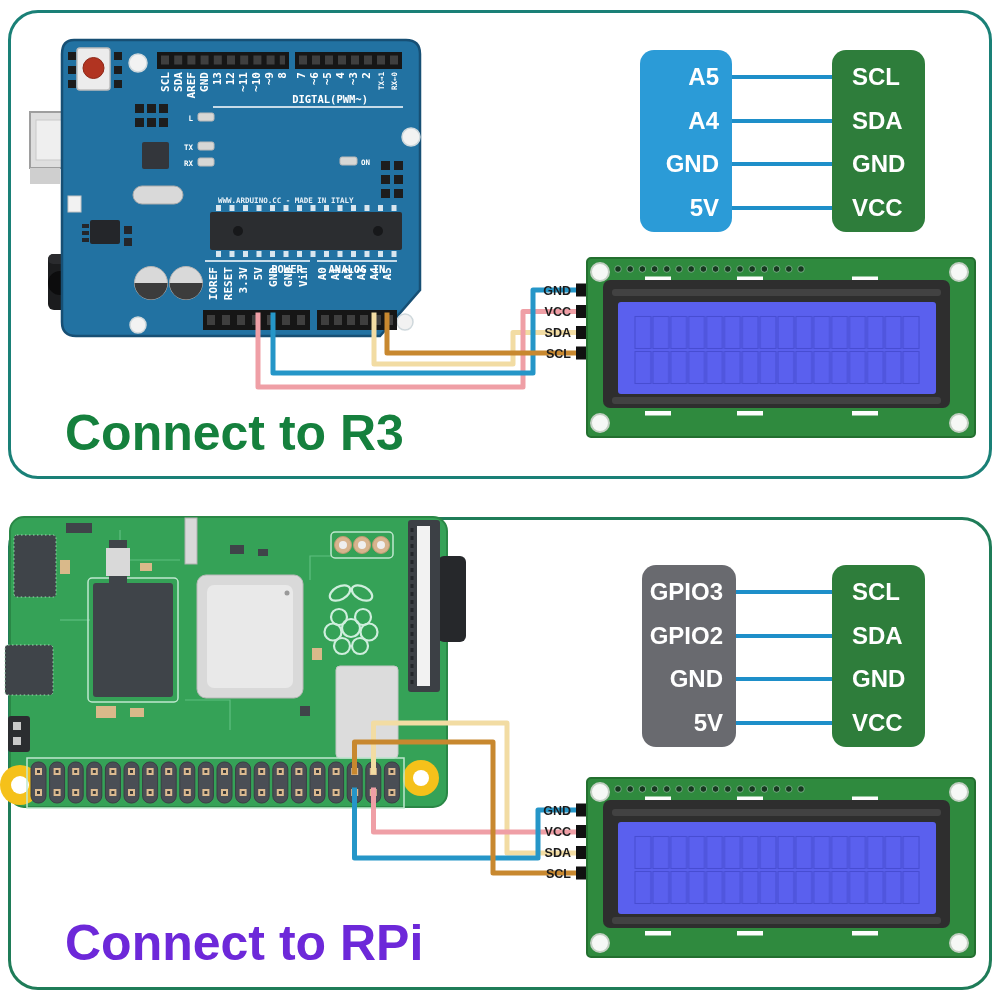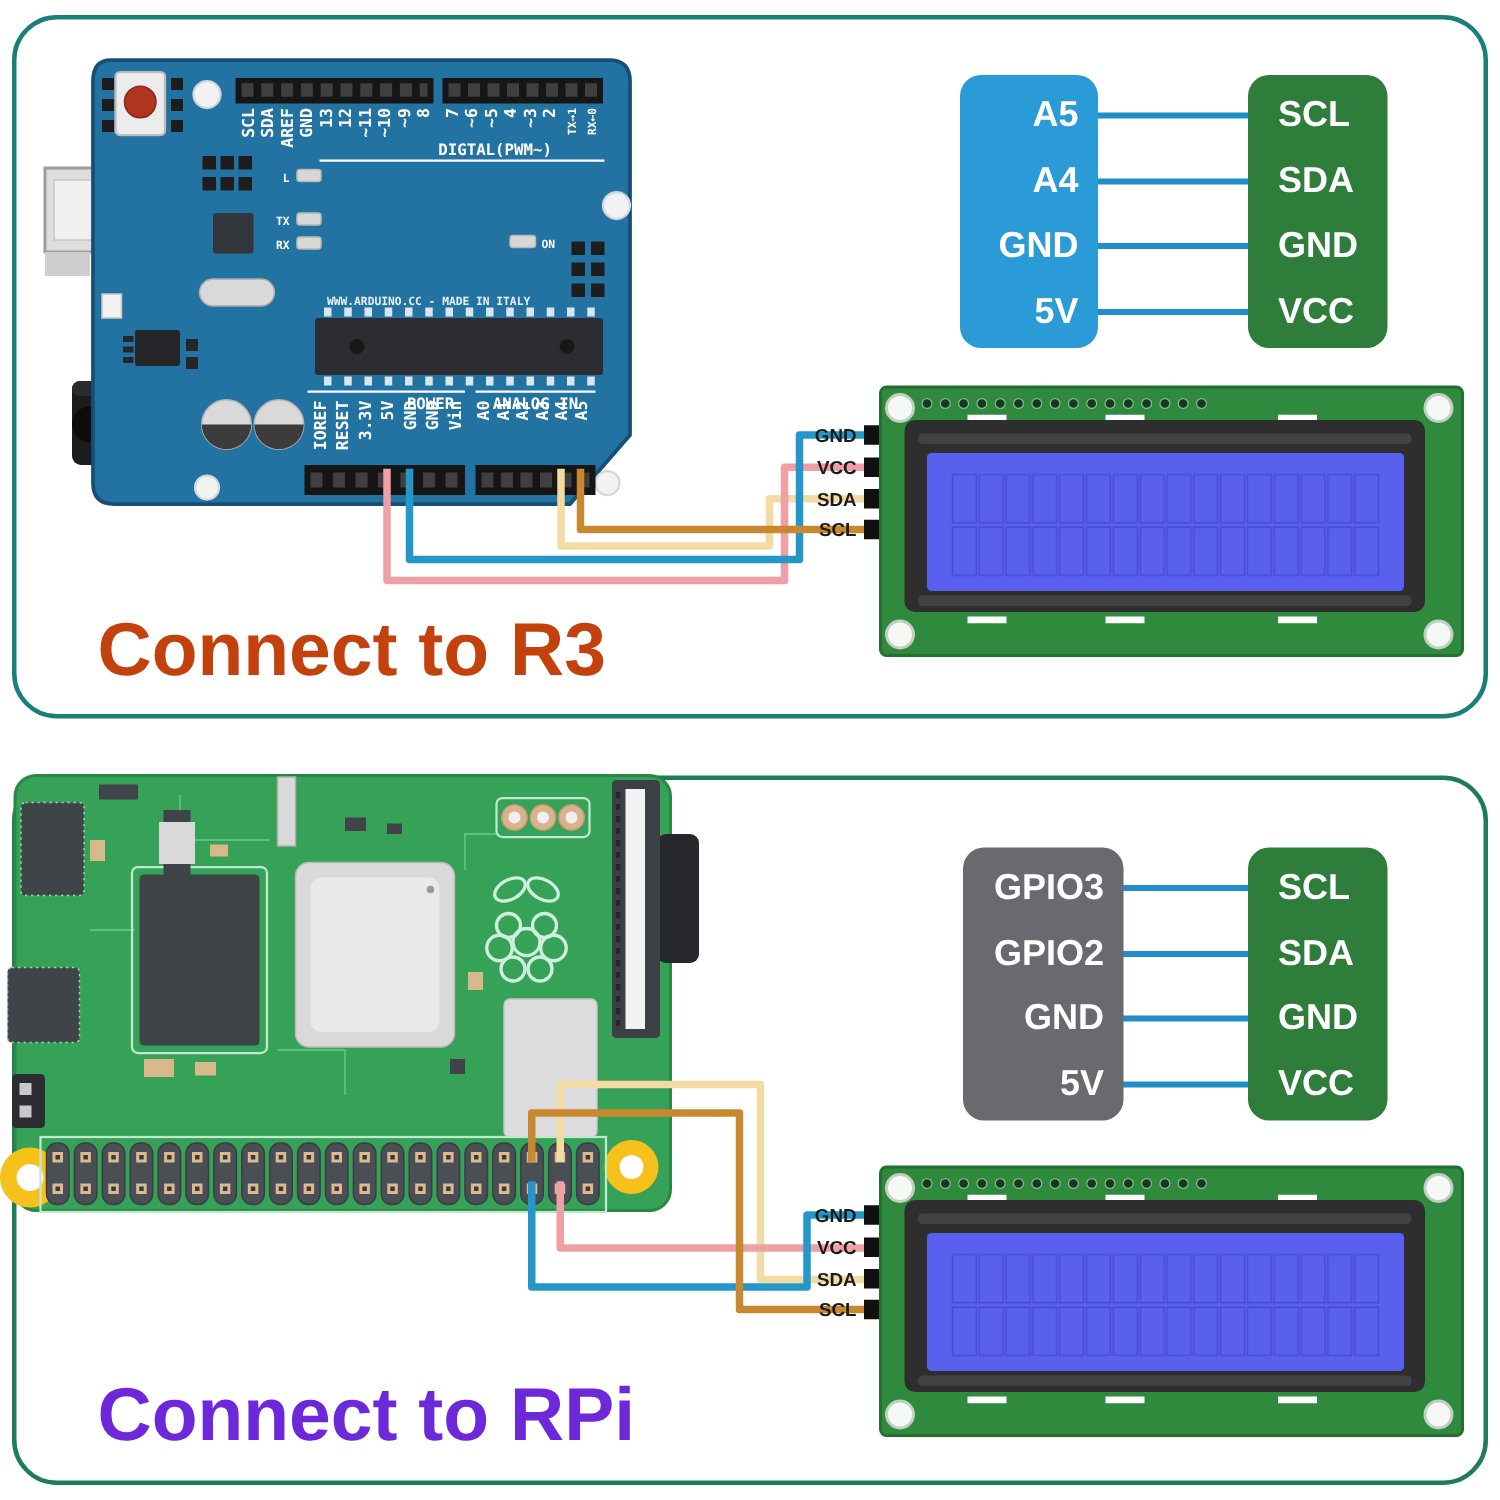--- a/index.html
+++ b/index.html
@@ -8,21 +8,21 @@
   .panel.top{left:8px;top:10px;width:984px;height:469px;border:3px solid #1a8077;}
   .panel.bottom{left:8px;top:517px;width:984px;height:473px;border:3px solid #1f7c58;}
   #gfx{position:absolute;left:0;top:0;z-index:2;pointer-events:none;}
   .map-box{position:absolute;z-index:3;border-radius:14px;color:#fff;font-weight:bold;font-size:24px;}
   .bx-blue{background:#2b9bd7;} .bx-green{background:#2e7d3b;} .bx-gray{background:#696a6f;}
   .map-row{position:absolute;left:0;right:0;height:28px;line-height:28px;white-space:nowrap;}
   .map-row.r0{top:13px;} .map-row.r1{top:57px;} .map-row.r2{top:100px;} .map-row.r3{top:144px;}
   .align-right .map-row{text-align:right;padding-right:13px;}
   .align-left .map-row{text-align:left;padding-left:20px;}
   .title{position:absolute;z-index:3;font-size:50px;font-weight:bold;letter-spacing:0;}
-  #title-top{left:65px;top:404px;color:#c2410c;}
+  #title-top{left:65px;top:404px;color:#15803d;}
   #title-bottom{left:65px;top:914px;color:#6d28d9;}
   
   text{user-select:none;}
   .mono{font-family:"DejaVu Sans Mono",monospace;font-weight:bold;fill:#ffffff;}
   .pl{font-size:11px;}
   .pls{font-size:7.5px;}
   .grp{font-size:10.5px;}
   .btxt{font-size:7.5px;fill:#e8f1f8;}
   .ledtxt{font-size:7.5px;}
   .lcdlbl{font-family:"Liberation Sans",sans-serif;font-weight:bold;font-size:12.5px;fill:#1b1b1b;}
@@ -385,21 +385,21 @@
   <div class="map-row r2">GND</div>
   <div class="map-row r3">5V</div>
 </div>
 <div class="map-box bx-green align-left" style="left:832px;top:50px;width:93px;height:182px;">
   <div class="map-row r0">SCL</div>
   <div class="map-row r1">SDA</div>
   <div class="map-row r2">GND</div>
   <div class="map-row r3">VCC</div>
 </div>
 
-<div class="map-box bx-gray align-right" style="left:642px;top:565px;width:107px;height:182px;">
+<div class="map-box bx-gray align-right" style="left:642px;top:565px;width:94px;height:182px;">
   <div class="map-row r0">GPIO3</div>
   <div class="map-row r1">GPIO2</div>
   <div class="map-row r2">GND</div>
   <div class="map-row r3">5V</div>
 </div>
 <div class="map-box bx-green align-left" style="left:832px;top:565px;width:93px;height:182px;">
   <div class="map-row r0">SCL</div>
   <div class="map-row r1">SDA</div>
   <div class="map-row r2">GND</div>
   <div class="map-row r3">VCC</div>

